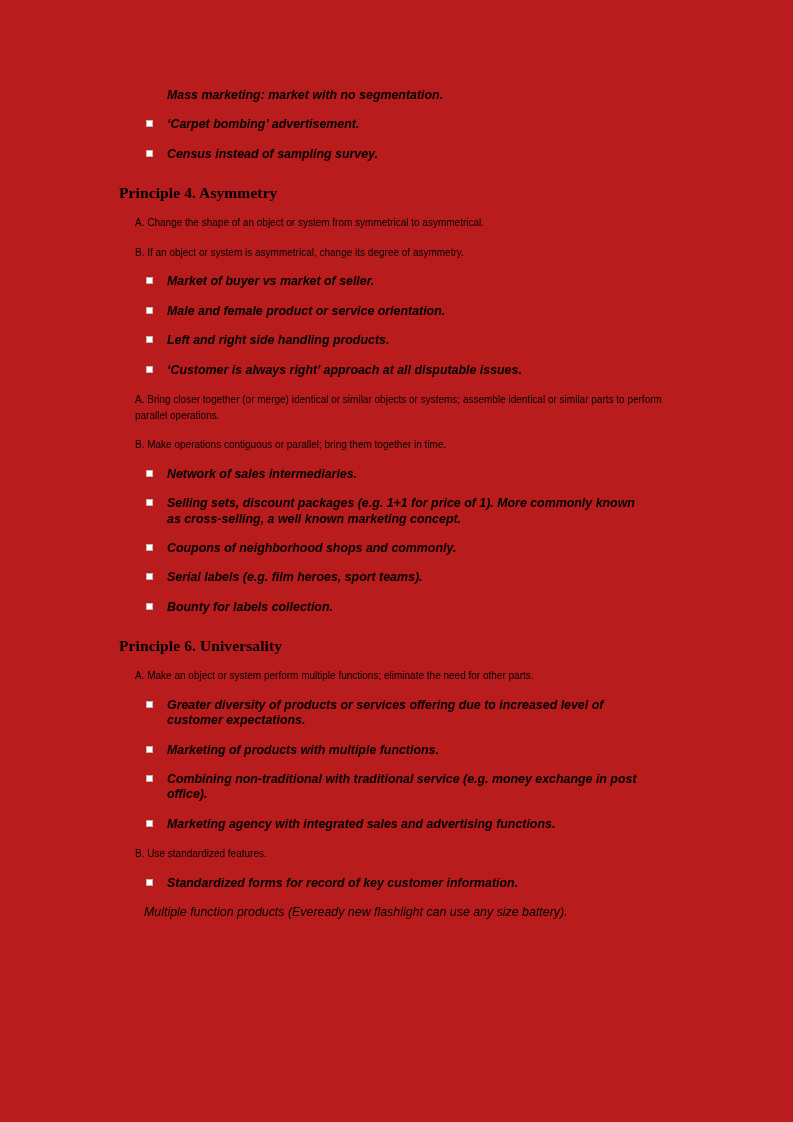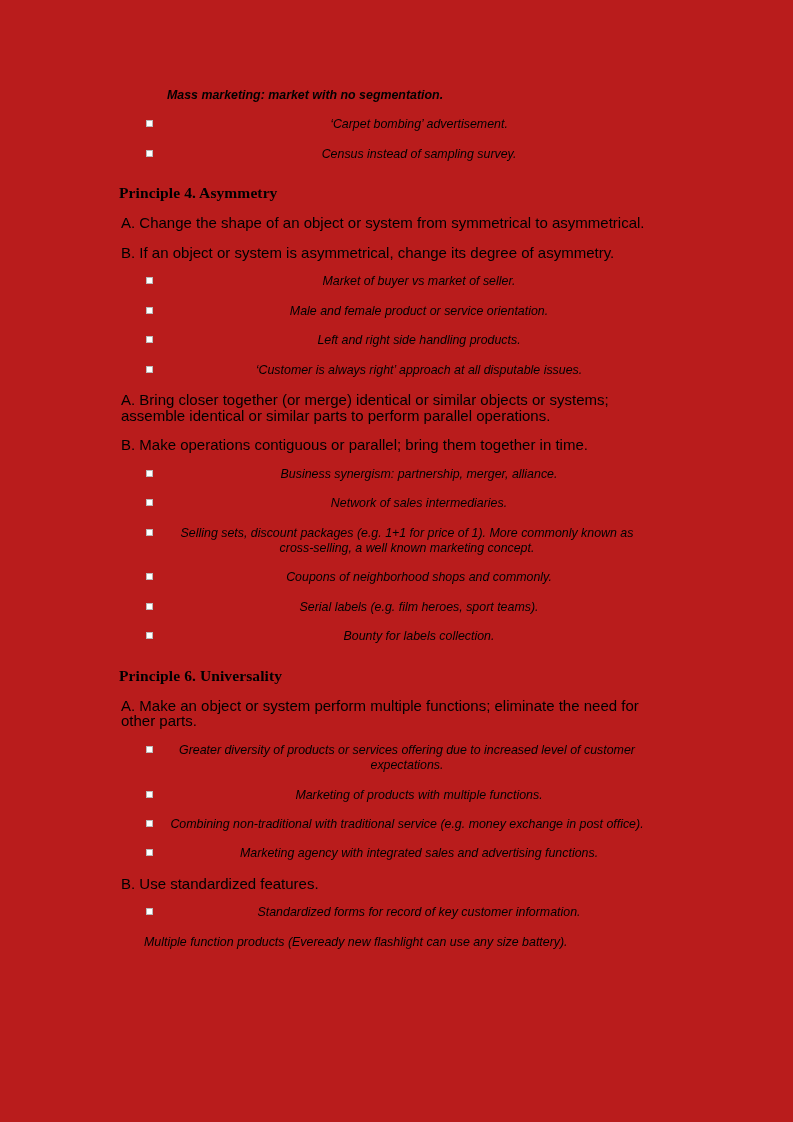--- a/index.html
+++ b/index.html
@@ -35,40 +35,39 @@
     padding: 0;
     color: #000000;
     letter-spacing: 0.1px;
   }
   .sp-heading { margin-top: 21px; margin-bottom: 13px; }
 
   
   .body-para {
     font-family: "Liberation Sans", sans-serif;
     font-weight: normal;
-    font-size: 15px;
+    font-size: 10px;
     line-height: 15.6px;
-    margin: 0 0 14px 2px;
+    margin: 0 0 14px 16px;
     padding: 0;
     color: #000000;
   }
 
   
   .bullet-row {
     position: relative;
     display: block;
     margin: 0 0 14px 0;
     padding-left: 48px;   
     font-family: "Liberation Sans", sans-serif;
-    font-weight: normal;
+    font-weight: bold;
     font-style: italic;
     font-size: 12.4px;
     line-height: 15.4px;
     color: #000000;
-    text-align: center;
   }
   .bullet-row .box {
     position: absolute;
     left: 27px;           
     top: 3px;
     width: 7px;
     height: 7px;
     border: 1px solid #b9b9b9;
     box-sizing: border-box;
     background: #ffffff;
@@ -147,24 +146,20 @@
       <span class="box"></span>
       <span class="btext">‘Customer is always right’ approach at all disputable issues.</span>
     </div>
 
 
     <p class="body-para">A. Bring closer together (or merge) identical or similar objects or systems; assemble identical or similar parts to perform parallel operations.</p>
     <p class="body-para">B. Make operations contiguous or parallel; bring them together in time.</p>
 
     <div class="bullet-row">
       <span class="box"></span>
-      <span class="btext">Business synergism: partnership, merger, alliance.</span>
-    </div>
-    <div class="bullet-row">
-      <span class="box"></span>
       <span class="btext">Network of sales intermediaries.</span>
     </div>
     <div class="bullet-row w-narrow">
       <span class="box"></span>
       <span class="btext">Selling sets, discount packages (e.g. 1+1 for price of 1). More commonly known as cross-selling, a well known marketing concept.</span>
     </div>
     <div class="bullet-row">
       <span class="box"></span>
       <span class="btext">Coupons of neighborhood shops and commonly.</span>
     </div>

